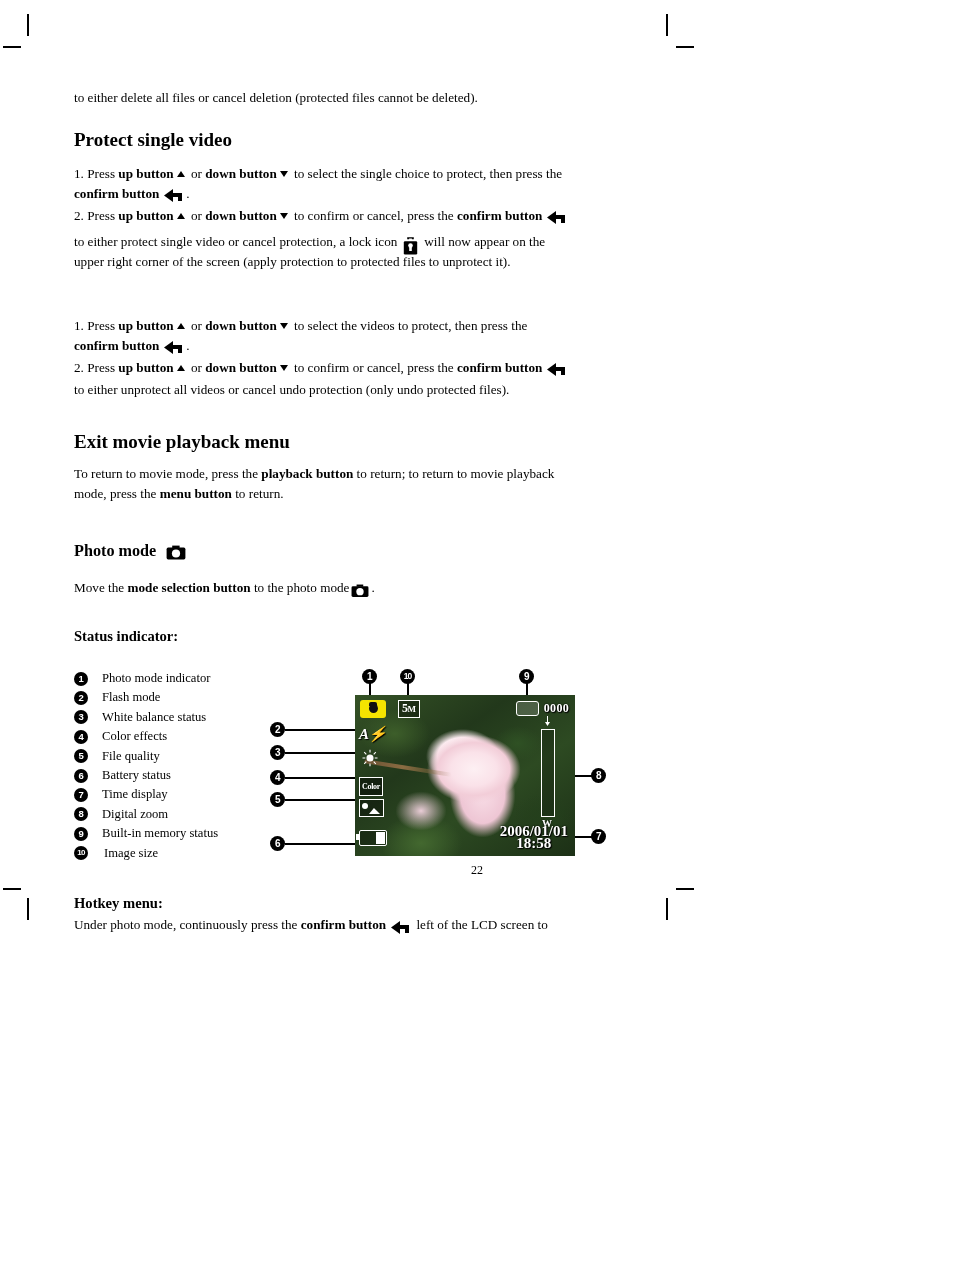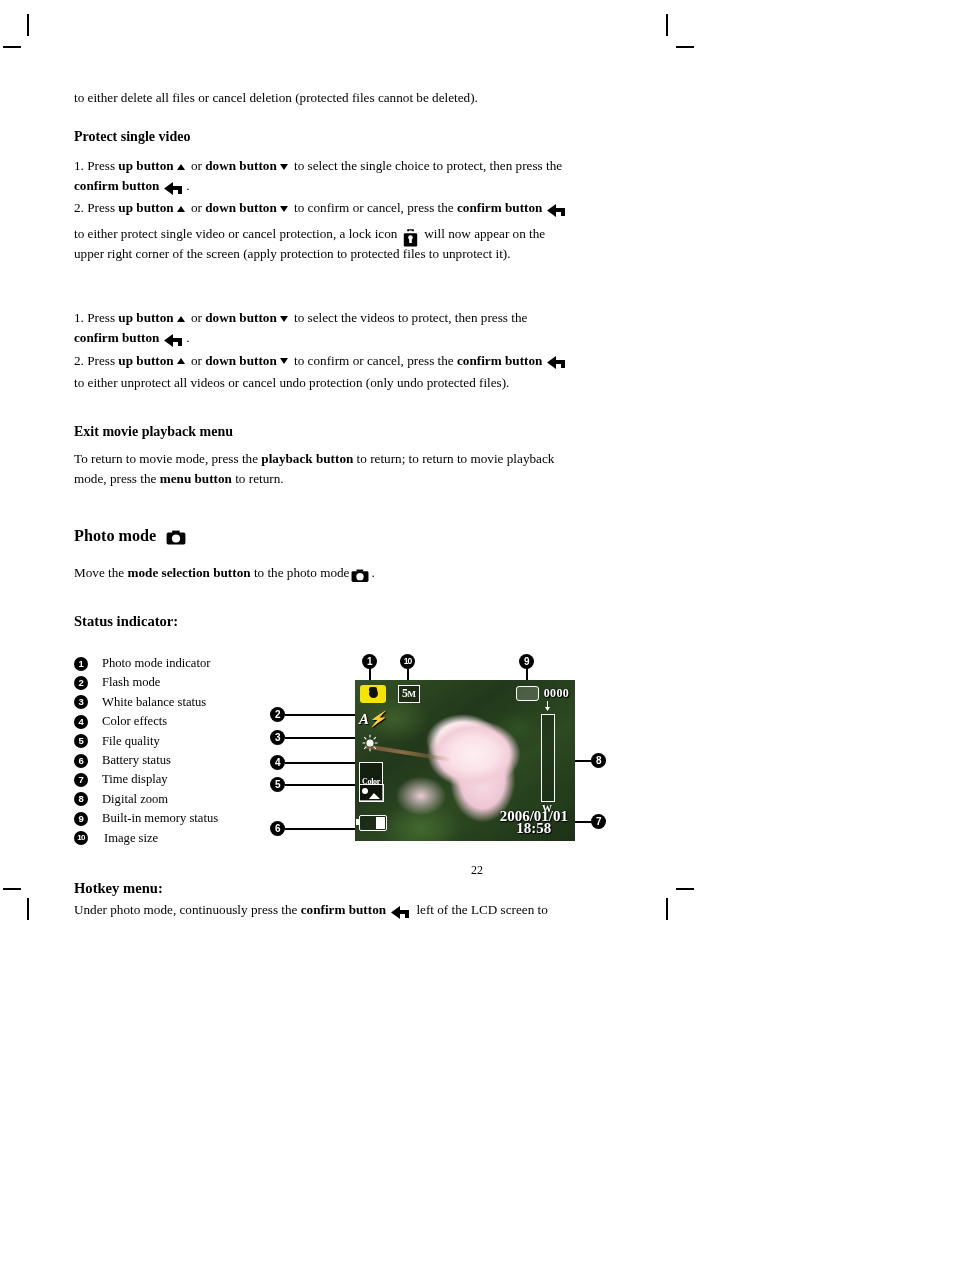--- a/index.html
+++ b/index.html
@@ -38,21 +38,21 @@
   .para { margin-bottom: 2px; }
   .gap-sm { height: 9px; }
   .gap-md { height: 16px; }
   .gap-lg { height: 26px; }
   .gap-xl { height: 34px; }
 
   b, .b { font-weight: bold; }
 
   h3.sub {
     margin: 0;
-    font-size: 14px;
+    font-size: 19px;
     font-weight: bold;
     line-height: 1.5;
   }
   h2.sec {
     margin: 0;
     font-size: 16.2px;
     font-weight: bold;
     line-height: 1.4;
     display: flex;
     align-items: center;
@@ -262,21 +262,21 @@
     width: 22px; height: 20px;
   }
   
   .osd-color {
     position: absolute;
     left: 4px; top: 82px;
     border: 1.6px solid #fff;
     background: rgba(0,0,0,0.45);
     font-size: 8px;
     font-weight: bold;
-    padding: 14px 2px;
+    padding: 4px 2px;
     line-height: 9px;
     letter-spacing: -0.3px;
   }
   
   .osd-quality {
     position: absolute;
     left: 4px; top: 104px;
     width: 23px; height: 16px;
     border: 1.6px solid #fff;
     background: rgba(0,0,0,0.35);

